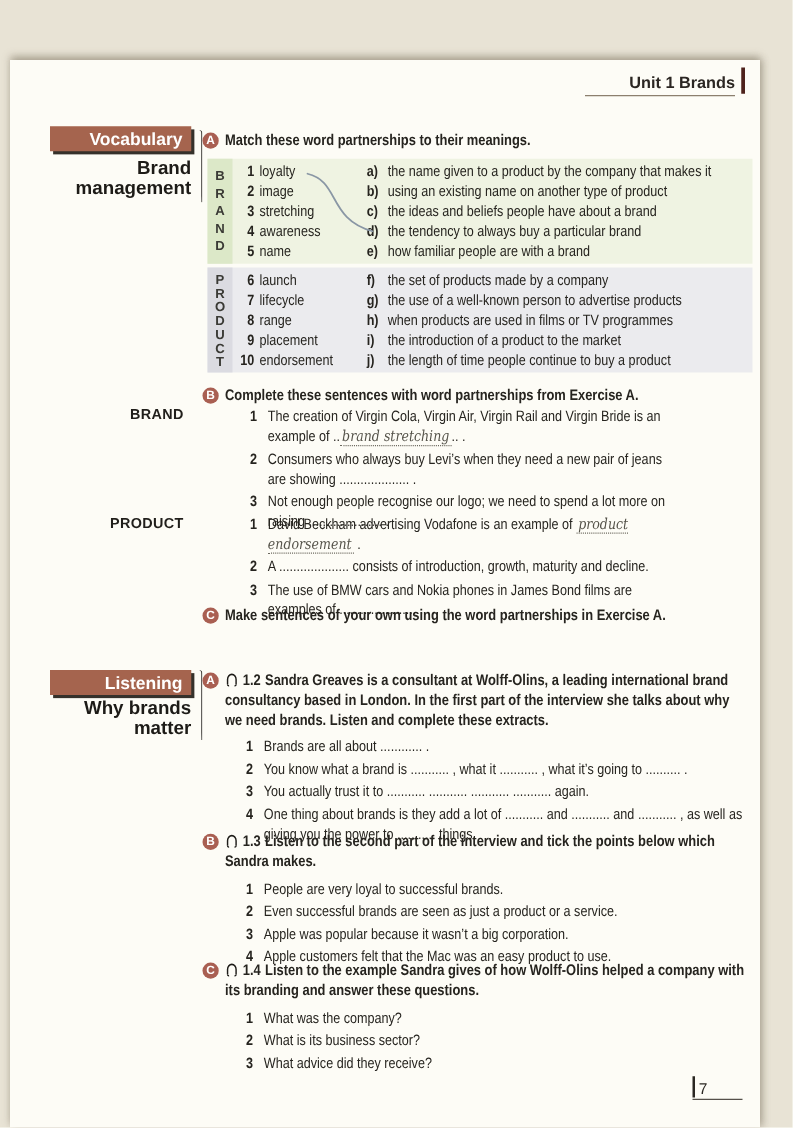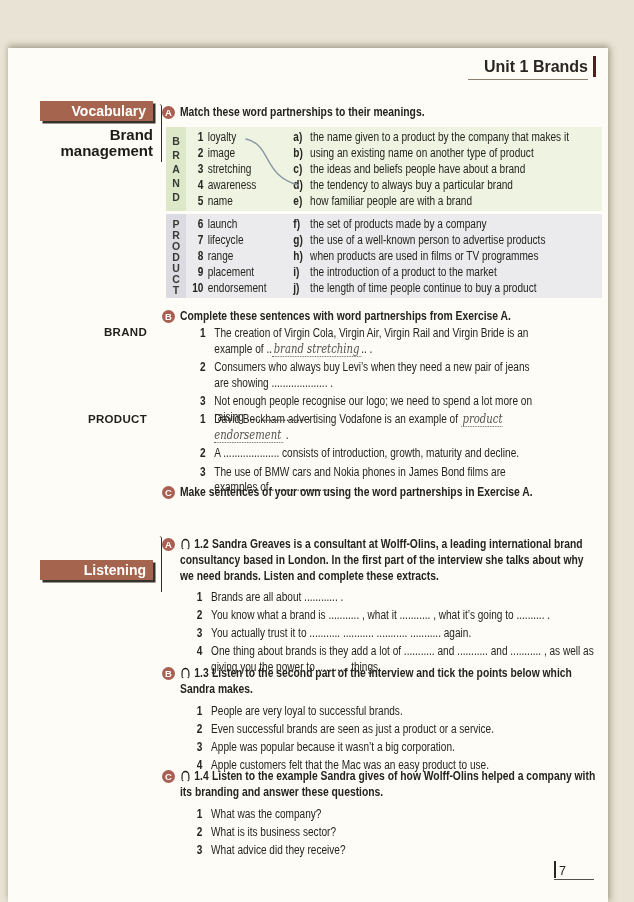--- a/index.html
+++ b/index.html
@@ -10,21 +10,21 @@
   }
   .page{
     position:absolute;left:8px;top:48px;width:600px;height:854px;
     background:#fdfcf6;
     box-shadow:0 -3px 6px rgba(110,100,80,.4), 3px 0 6px rgba(110,100,80,.3);
   }
   
   .unit-header{position:absolute;right:12px;top:10px;display:flex;align-items:center;}
   .unit-text{
     display:inline-block;min-width:120px;text-align:right;
-    font-weight:bold;font-size:16px;color:#2b2622;
+    font-weight:bold;font-size:13px;color:#2b2622;
     padding-bottom:3px;border-bottom:1.8px solid #8c7f6e;
   }
   .unit-bar{display:inline-block;width:3px;height:21px;background:#4e221c;margin-left:5px;margin-top:-6px;}
   
   .tab{
     position:absolute;left:32px;width:113px;height:20px;
     background:#a5644e;color:#fff;font-weight:bold;font-size:14px;
     line-height:20px;text-align:right;padding-right:7px;box-sizing:border-box;
     box-shadow:2.5px 2.5px 0 #35312b;
   }
@@ -232,21 +232,23 @@
     </div>
   </div>
 
   <div class="exercise" style="top:437px">
     <div class="circle">C</div>
     <div class="ex-body cond">
       <p class="instr">Make sentences of your own using the word partnerships in Exercise A.</p>
     </div>
   </div>
 
-  <div class="tab" style="top:512px">Listening</div>
+  <div class="tab" style="top:488px">Listening</div>
+  <div class="subtitle" style="top:511px">Why brands
+matter</div>
   <div class="bracket" style="top:488px;height:56px"></div>
 
   <div class="exercise" style="top:489px">
     <div class="circle">A</div>
     <div class="ex-body cond">
       <p class="instr"><svg class="hp-icon" width="13" height="13" viewBox="0 0 16 15">
             <path d="M3 12.5 V7.5 a5 5 0 0 1 10 0 V12.5" fill="none" stroke="#1e1c18" stroke-width="1.7"></path>
             <path d="M3 12.5 q0 1.4 1.8 1.2 M13 12.5 q0 1.4 -1.8 1.2" fill="none" stroke="#1e1c18" stroke-width="1.4"></path>
           </svg><span class="track">1.2</span><span>Sandra Greaves is a consultant at Wolff-Olins, a leading international brand consultancy based in London. In the first part of the interview she talks about why we need brands. Listen and complete these extracts.</span></p>
       <div class="ex-items">

